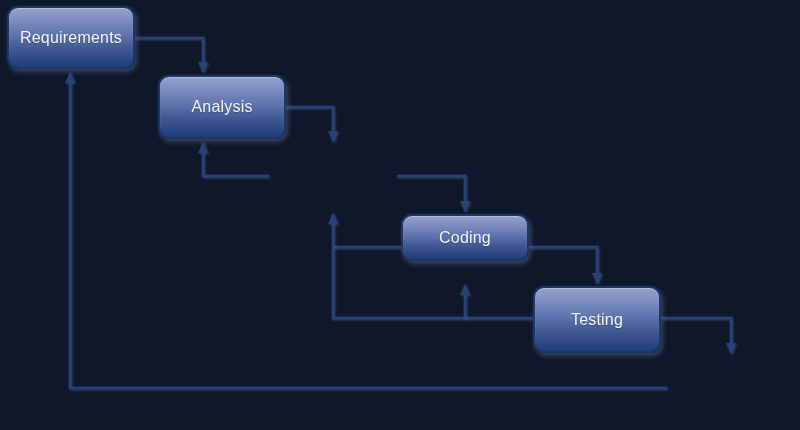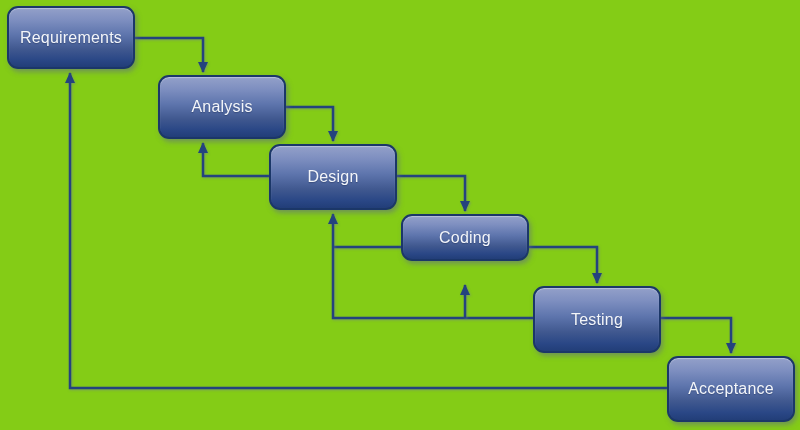--- a/index.html
+++ b/index.html
@@ -4,21 +4,21 @@
 <style>
   html, body {
     margin: 0;
     padding: 0;
     background: #ffffff;
   }
   .canvas {
     position: relative;
     width: 800px;
     height: 430px;
-    background: #84cc16;
+    background: #0f172a;
     font-family: "Liberation Sans", sans-serif;
     overflow: hidden;
   }
   svg.connector-layer {
     position: absolute;
     left: 0; top: 0;
     width: 800px; height: 430px;
   }
   svg.connector-layer path.conn {
     stroke: #24437e;
@@ -76,29 +76,23 @@
   </svg>
 
   <div class="box" style="left:7px;   top:6px;   height:63px;">
     <span>Requirements</span>
   </div>
 
   <div class="box" style="left:139px; top:75px;  height:64px;margin-left:19px;">
     <span>Analysis</span>
   </div>
 
-  <div class="box" style="left:269px; top:144px; height:66px;">
-    <span>Design</span>
-  </div>
 
   <div class="box" style="left:401px; top:214px; height:47px;">
     <span>Coding</span>
   </div>
 
   <div class="box" style="left:533px; top:286px; height:67px;">
     <span>Testing</span>
   </div>
 
-  <div class="box" style="left:667px; top:356px; height:66px; width:128px;">
-    <span>Acceptance</span>
-  </div>
 
 </div>
 
 </body></html>

